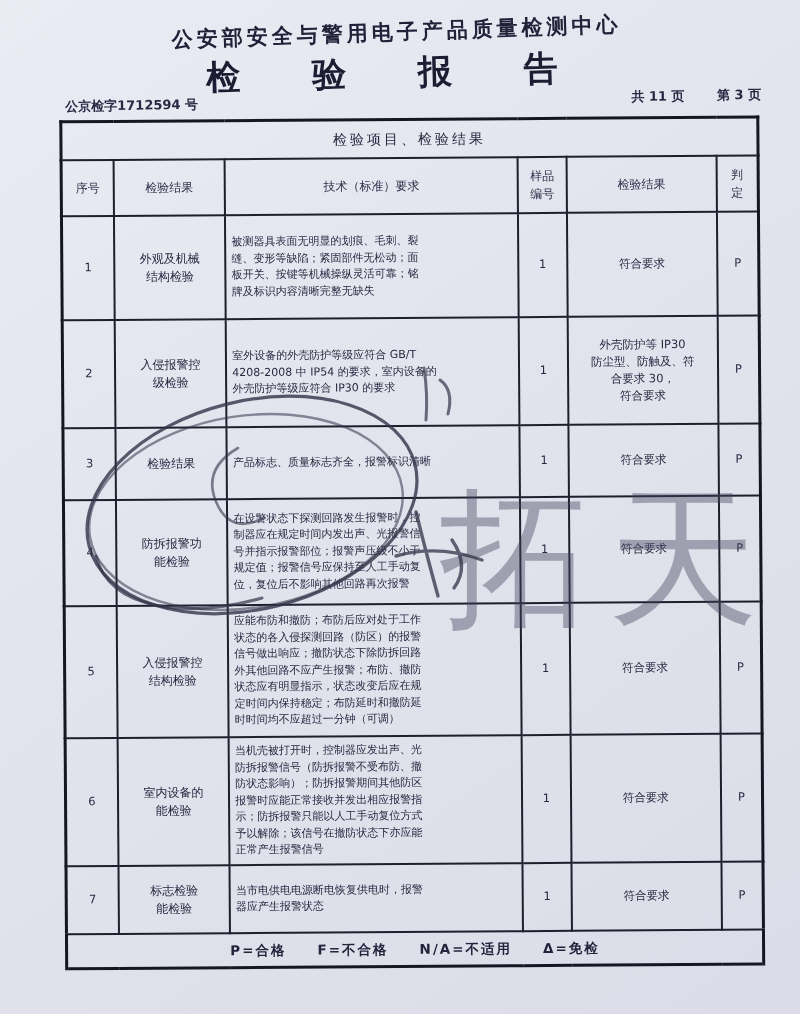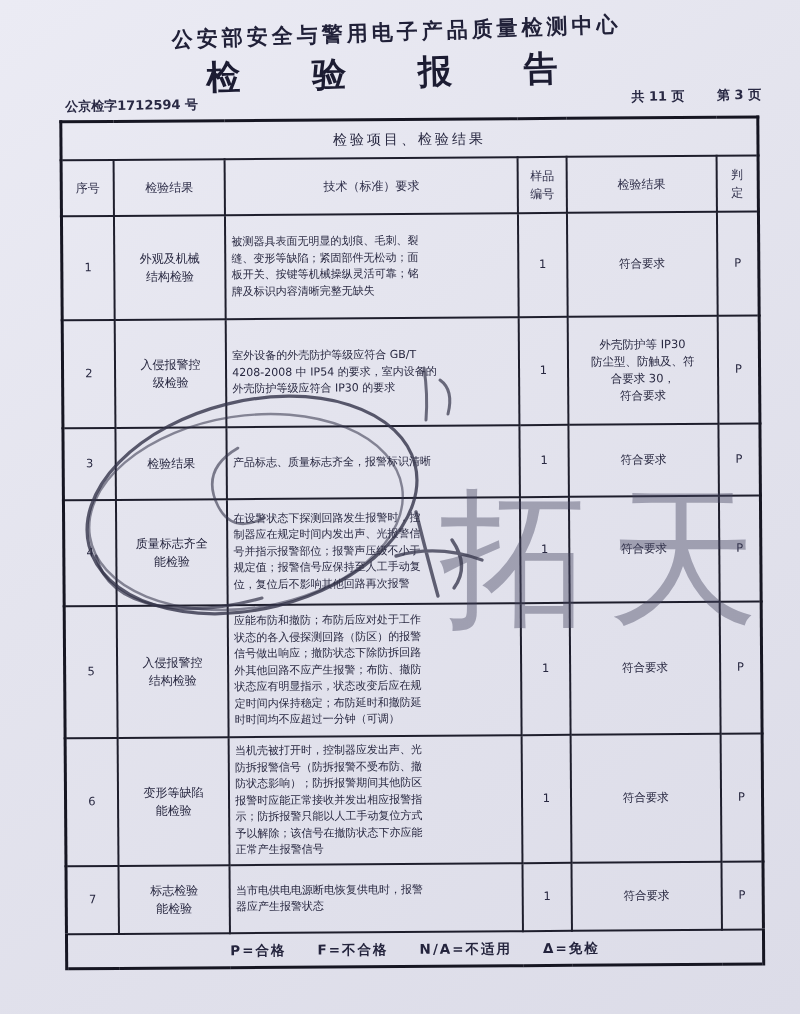--- a/index.html
+++ b/index.html
@@ -144,21 +144,21 @@
         <td class="c-no">3</td>
         <td class="c-item">检验结果</td>
         <td class="c-req">产品标志、质量标志齐全，报警标识清晰</td>
         <td class="c-sample">1</td>
         <td class="c-result">符合要求</td>
         <td class="c-verdict">P</td>
       </tr>
 
       <tr style="height:106px;">
         <td class="c-no">4</td>
-        <td class="c-item">质量标志齐全
+        <td class="c-item">防拆报警功
 能检验</td>
         <td class="c-req">在设警状态下探测回路发生报警时，控
 制器应在规定时间内发出声、光报警信
 号并指示报警部位；报警声压级不小于
 规定值；报警信号应保持至人工手动复
 位，复位后不影响其他回路再次报警</td>
         <td class="c-sample">1</td>
         <td class="c-result">符合要求</td>
         <td class="c-verdict">P</td>
       </tr>
@@ -174,21 +174,21 @@
 状态应有明显指示，状态改变后应在规
 定时间内保持稳定；布防延时和撤防延
 时时间均不应超过一分钟（可调）</td>
         <td class="c-sample">1</td>
         <td class="c-result">符合要求</td>
         <td class="c-verdict">P</td>
       </tr>
 
       <tr style="height:128px;">
         <td class="c-no">6</td>
-        <td class="c-item">变形等缺陷
+        <td class="c-item">室内设备的
 能检验</td>
         <td class="c-req">当机壳被打开时，控制器应发出声、光
 防拆报警信号（防拆报警不受布防、撤
 防状态影响）；防拆报警期间其他防区
 报警时应能正常接收并发出相应报警指
 示；防拆报警只能以人工手动复位方式
 予以解除；该信号在撤防状态下亦应能
 正常产生报警信号</td>
         <td class="c-sample">1</td>
         <td class="c-result">符合要求</td>

